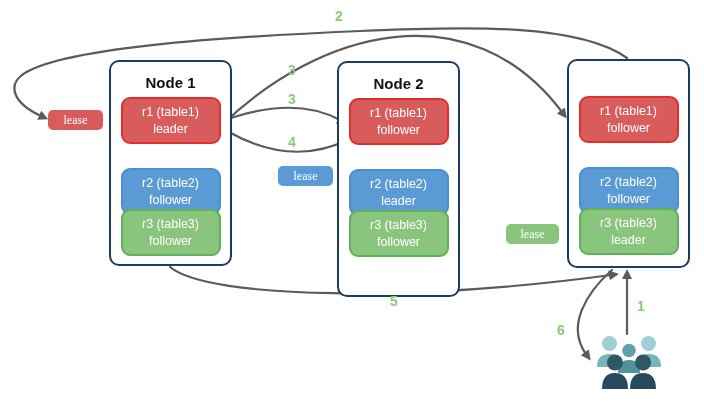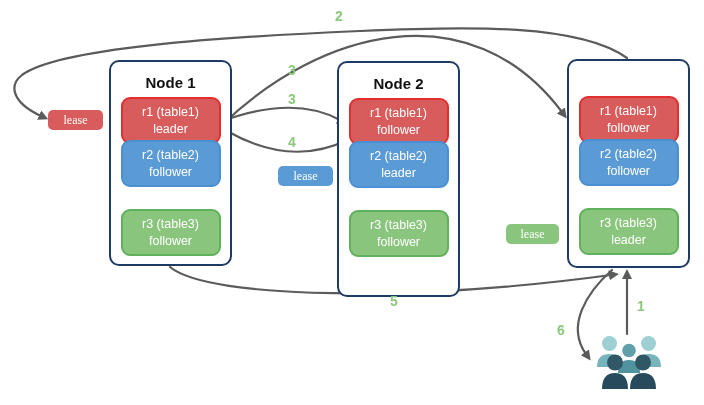--- a/index.html
+++ b/index.html
@@ -16,21 +16,21 @@
   #node2{left:337px;top:61px;width:123px;height:236px;}
   #node3{left:567px;top:59px;width:123px;height:209px;}
   .node-title{text-align:center;margin-top:12px;font-weight:bold;font-size:15px;color:#111;}
   .replica{
     position:absolute;left:50%;transform:translateX(-50%);
     width:100px;height:47px;box-sizing:border-box;border-radius:9px;
     display:flex;flex-direction:column;align-items:center;justify-content:center;
     color:#fff;font-size:12.5px;line-height:1.3;text-align:center;
     border:2px solid transparent;
   }
-  .replica.p1{top:35px;} .replica.p2{top:78px;} .replica.p3{top:147px;justify-content:center;}
+  .replica.p1{top:35px;} .replica.p2{top:106px;} .replica.p3{top:147px;justify-content:center;}
   .red{background:var(--red-fill,#d85c5c);border-color:var(--red-border,#e12f2f);}
   .blue{background:var(--blue-fill,#5b9bd5);border-color:var(--blue-border,#4a8fd2);}
   .green{background:var(--green-fill,#8ac57d);border-color:var(--green-border,#61b05b);}
   .lease{
     position:absolute;box-sizing:border-box;height:20px;border-radius:5px;
     color:#fff;font-size:12px;display:flex;align-items:center;justify-content:center;
     border:1.5px solid transparent;
     font-family:Liberation Serif, serif;
   }
   #lease-red{left:48px;top:110px;width:55px;}

